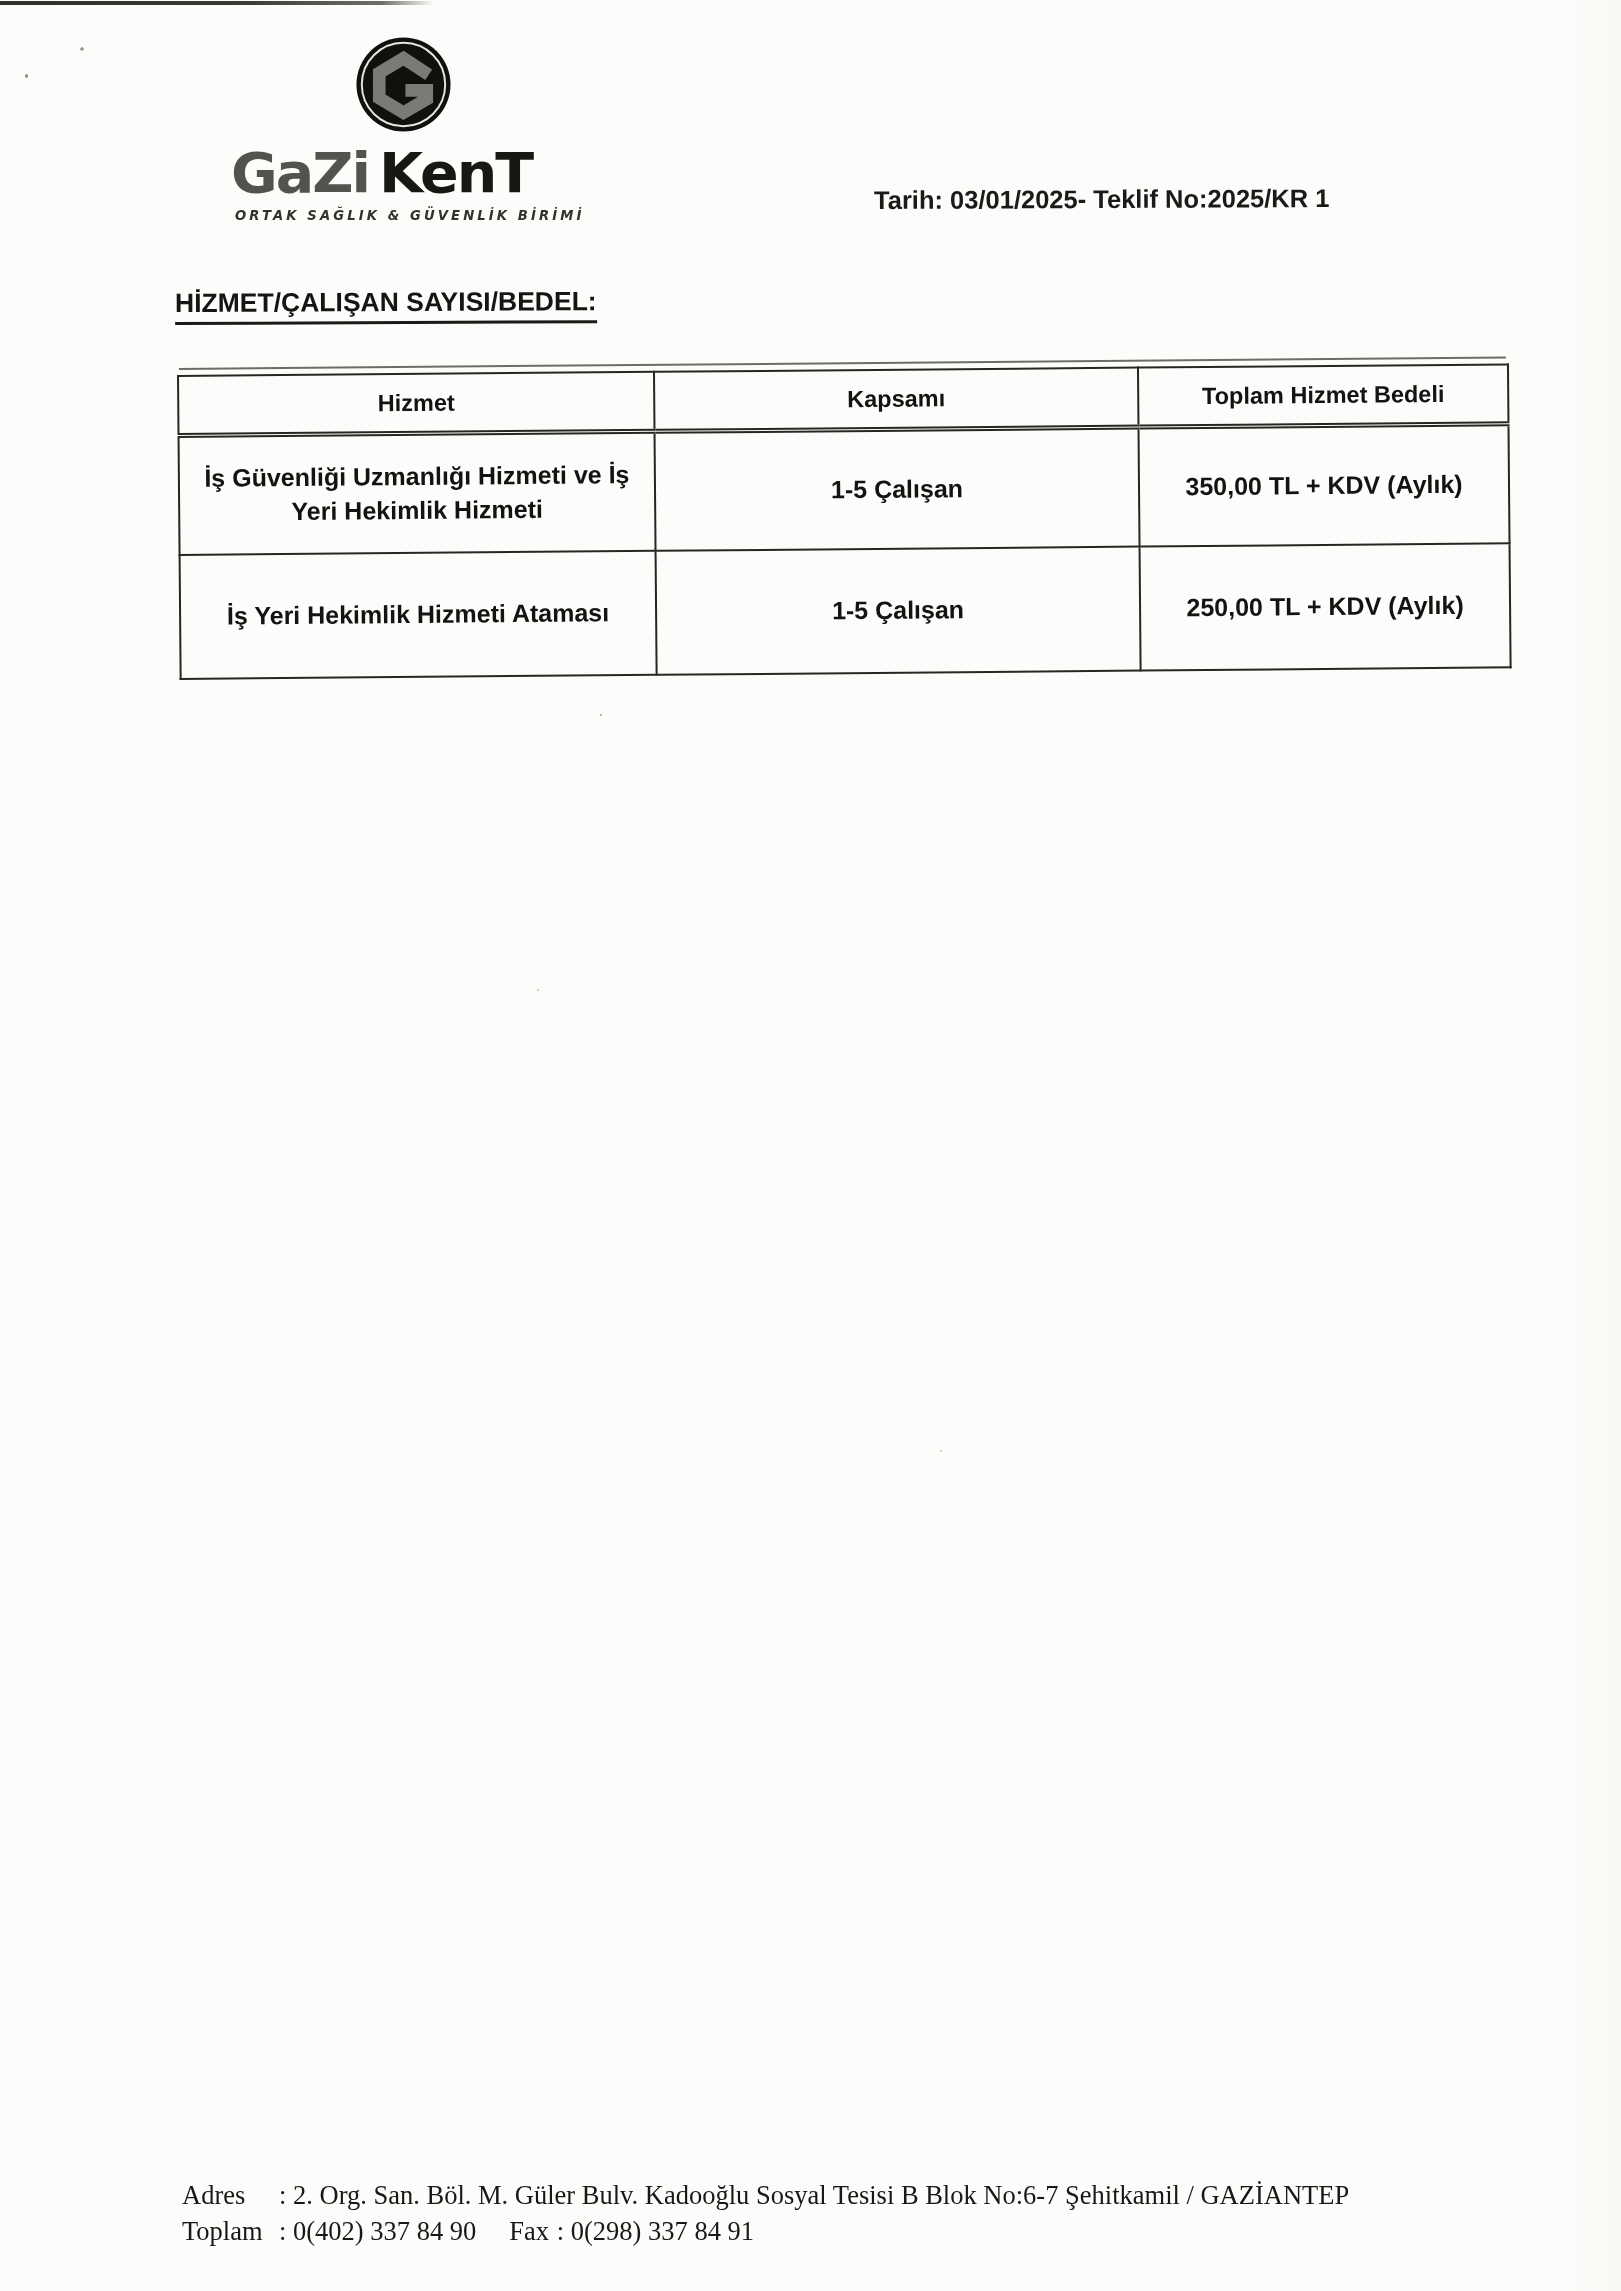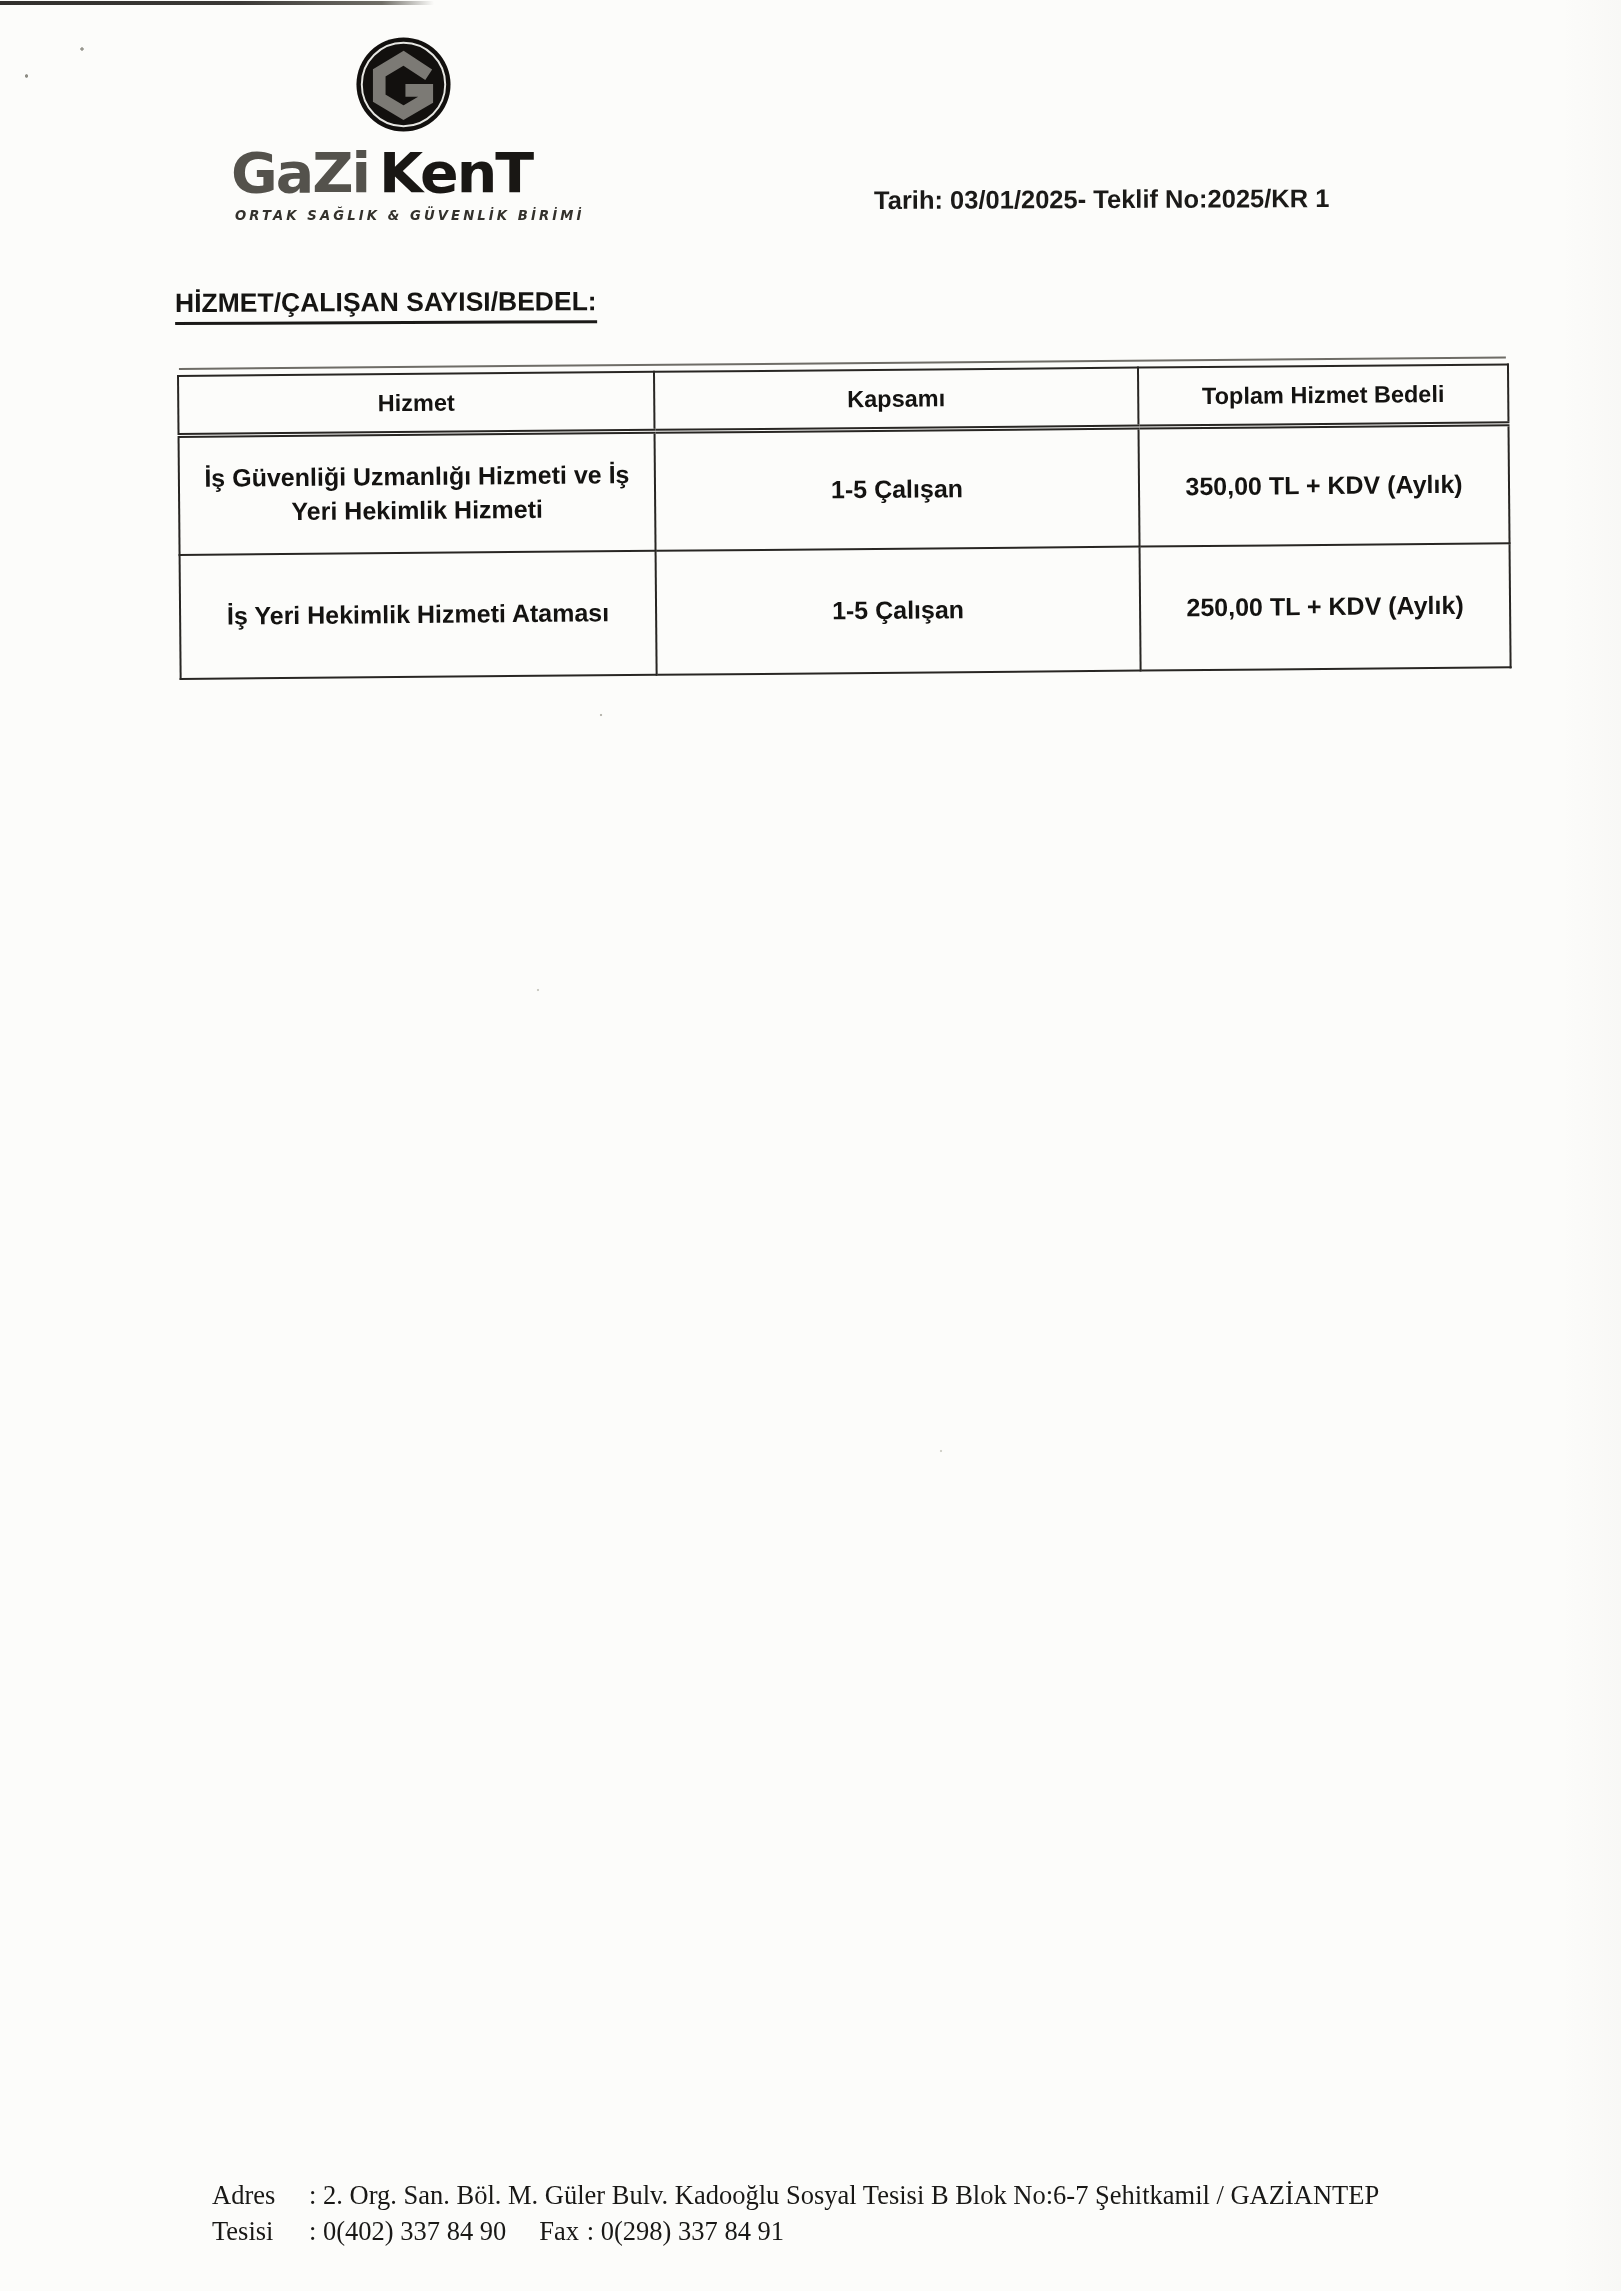--- a/index.html
+++ b/index.html
@@ -88,21 +88,21 @@
     border: 2.5px solid #282623; text-align: center; vertical-align: middle;
     padding: 0 9.8px; line-height: 1.35;
   }
   table.quote tr.r1 td { height: 116px; }
   table.quote tr.r2 td { height: 122px; }
 
   
   .footer {
     position: absolute; left: 182px; top: 2177px;
     font-family: "Liberation Serif", serif;
-    font-size: 26.5px; color: #191816; line-height: 36px; white-space: nowrap; margin-left: 30px;
+    font-size: 26.5px; color: #191816; line-height: 36px; white-space: nowrap;
   }
   .footer .flabel { display: inline-block; width: 97px; }
   .footer .fax-label { margin-left: 33px; margin-right: 7.8px; }
 </style>
 </head>
 <body>
 
 <div class="page">
 
   <div class="scan-topline"></div>
@@ -150,18 +150,18 @@
         </tr>
       </tbody>
     </table>
   </div>
 
   <div class="footer">
     <div>
       <span class="flabel">Adres</span><span>: 2. Org. San. Böl. M. Güler Bulv. Kadooğlu Sosyal Tesisi B Blok No:6-7 Şehitkamil / GAZİANTEP</span>
     </div>
     <div>
-      <span class="flabel">Tesisi</span><span>: 0(402) 337 84 90</span><span class="fax-label">Fax</span><span>: 0(298) 337 84 91</span>
+      <span class="flabel">Toplam</span><span>: 0(402) 337 84 90</span><span class="fax-label">Fax</span><span>: 0(298) 337 84 91</span>
     </div>
   </div>
 
 </div>
 
 
 </body></html>

